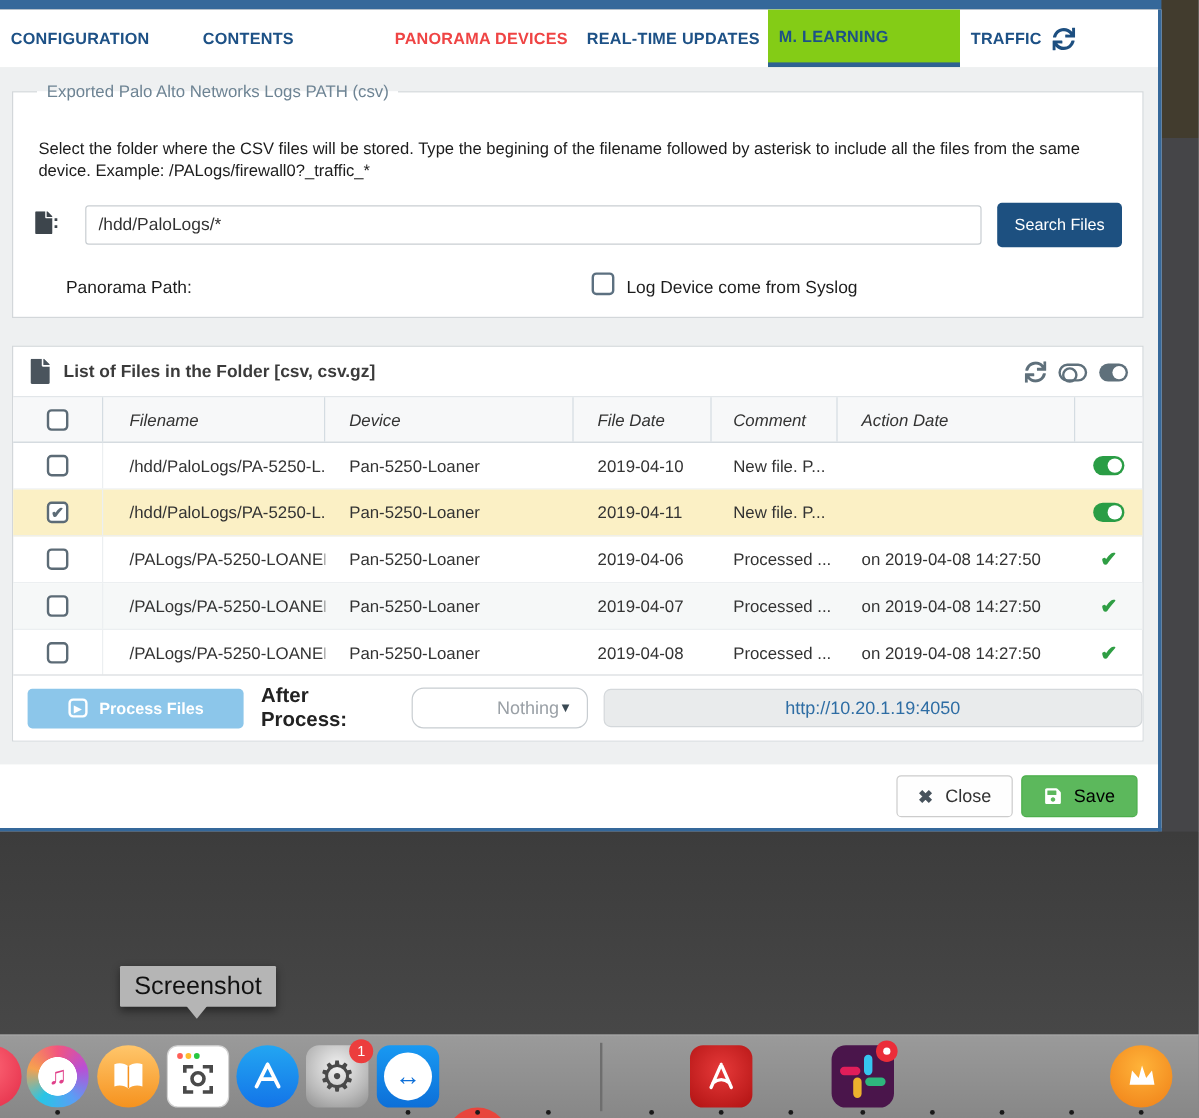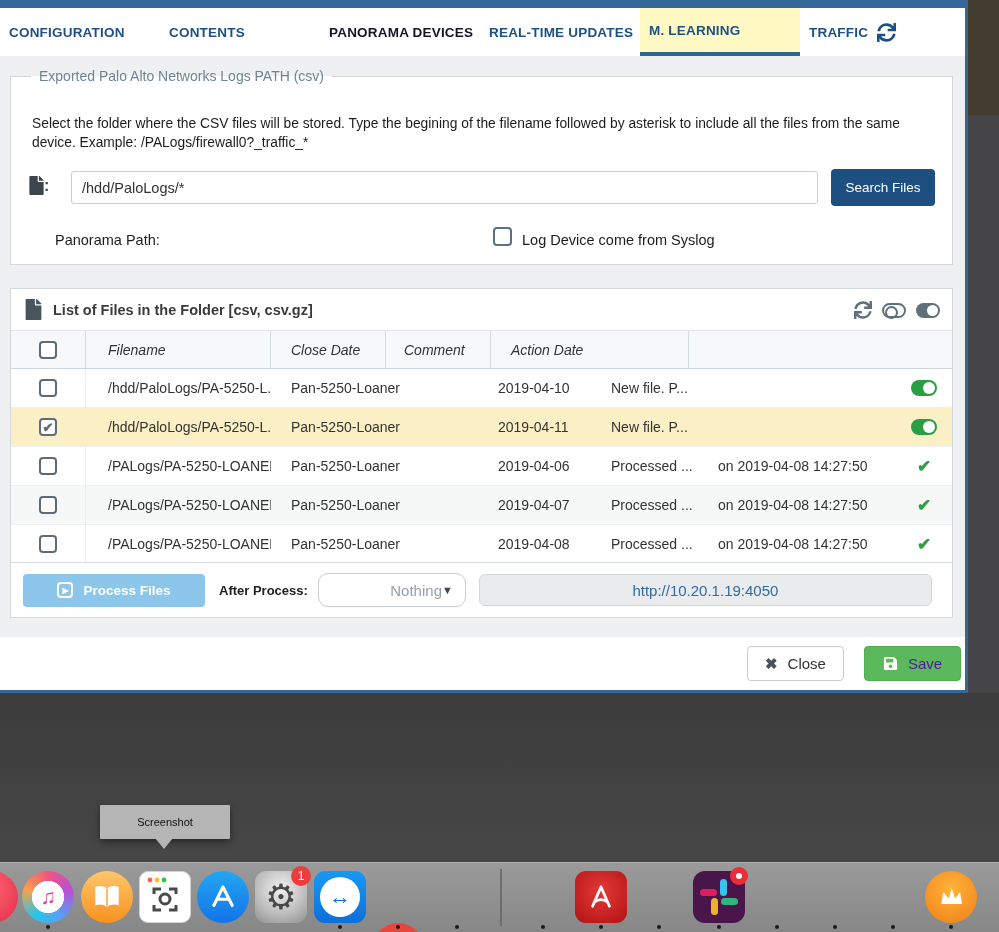--- a/index.html
+++ b/index.html
@@ -12,22 +12,22 @@
   .right-strip-gray { position:absolute; left:968px; top:115px; width:31px; height:578px; background:#454548; }
 
   
   .dialog { position:absolute; left:0; top:8px; width:968px; height:685px; background:#eef0f1;
             border-right:3px solid #35689a; border-bottom:3px solid #35689a; }
 
   
   .tabbar { position:absolute; left:0; top:0; width:965px; height:48px; background:#fff; display:flex; }
   .tab { width:160px; height:48px; display:flex; align-items:center; padding-left:9px;
          font-size:13.5px; font-weight:bold; color:#1d5186; letter-spacing:.2px; cursor:default; }
-  .tab.disabled { color:#0f172a; }
-  .tab.active { background:#fef9c3; border-bottom:4px solid #2e6292; }
+  .tab.disabled { color:#ef4444; }
+  .tab.active { background:#84cc16; border-bottom:4px solid #2e6292; }
   .tab .sync-svg { width:19px; height:19px; margin-left:9px; }
 
   
   .content { position:absolute; left:0; top:48px; width:965px; height:581px; background:#eef0f1; }
 
   fieldset.path-box { position:absolute; left:10px; top:12px; width:943px; height:197px;
                       background:#fff; border:1px solid #d3d7da; }
   fieldset.path-box legend { margin-left:20px; padding:0 8px; font-size:14px; color:#6e8494; }
   .desc { position:absolute; left:21px; top:30px; width:905px; font-size:13.8px; line-height:19px; color:#1c1c1c; }
   .file-ico-wrap { position:absolute; left:18px; top:92px; display:flex; align-items:flex-end; color:#3d454c; font-weight:bold; }
@@ -79,43 +79,43 @@
   .row-check { color:#2f9e44; font-size:17px; font-weight:bold; }
 
   
   .pfoot { position:absolute; left:0; bottom:0; width:100%; height:55px; border-top:1px solid #d7dbde;
            display:flex; align-items:center; background:#fff; }
   .process-btn { margin-left:12px; width:182px; height:33px; background:#8cc6ea; border:none; border-radius:4px;
                  color:#fff; font-weight:bold; font-size:13.5px; display:flex; align-items:center; justify-content:center;
                  gap:10px; cursor:pointer; font-family:"Liberation Sans",sans-serif; }
   .play-ico { width:16px; height:16px; border:2px solid #fff; border-radius:4px; display:flex; align-items:center;
               justify-content:center; font-size:8px; color:#fff; }
-  .ap-label { margin-left:14px; font-size:13px; font-weight:bold; color:#222; }
+  .ap-label { margin-left:14px; font-size:17px; font-weight:bold; color:#222; }
   .ap-select { margin-left:10px; width:148px; height:34px; border:1px solid #c8cdd1; border-radius:10px; background:#fff;
                display:flex; align-items:center; justify-content:flex-end; padding:0 12px; cursor:pointer; }
   .ap-select .val { font-size:15px; color:#9aa0a6; }
   .ap-select .caret { font-size:11px; color:#3b4a54; }
   .url-box { margin-left:13px; width:453px; height:32px; background:#e9ebec; border:1px solid #d4d8db; border-radius:6px;
              display:flex; align-items:center; justify-content:center; font-size:15px; color:#2e6da4; cursor:pointer; }
 
   
   .dfoot { position:absolute; left:0; top:629px; width:965px; height:53px; background:#fff; }
   .close-btn { position:absolute; right:121px; top:9px; width:97px; height:35px; background:#fefefe; border:1px solid #ccc;
                border-radius:4px; display:flex; align-items:center; justify-content:center; gap:10px; font-size:15px;
                color:#333; cursor:pointer; font-family:"Liberation Sans",sans-serif; }
   .close-btn .x { color:#47525c; font-weight:bold; font-size:15px; }
-  .save-btn { position:absolute; right:4px; top:9px; width:97px; height:35px; background:#5cb85c; border:1px solid #4cae4c;
+  .save-btn { position:absolute; right:17px; top:9px; width:97px; height:35px; background:#5cb85c; border:1px solid #4cae4c;
               border-radius:4px; display:flex; align-items:center; justify-content:center; gap:10px; font-size:15px;
-              color:#4c1d95; cursor:pointer; font-family:"Liberation Sans",sans-serif; }
+              color:#000000; cursor:pointer; font-family:"Liberation Sans",sans-serif; }
   .save-btn svg { width:15px; height:15px; }
 
   
   .desktop { position:absolute; left:0; top:693px; width:999px; height:169px; background:linear-gradient(180deg,#3c3c3c,#474747); }
   .tooltip { position:absolute; left:100px; top:112px; width:130px; height:34px; background:#b5b5b5; border-radius:1px;
-             display:flex; align-items:center; justify-content:center; font-size:11px; color:#111;
+             display:flex; align-items:center; justify-content:center; font-size:21px; color:#111;
              box-shadow:0 3px 7px rgba(0,0,0,.45); }
   .tooltip-arrow { position:absolute; left:155px; top:145px; width:0; height:0; border-left:9px solid transparent;
                    border-right:9px solid transparent; border-top:11px solid #b5b5b5; }
 
   
   .dock { position:absolute; left:0; top:862px; width:999px; height:70px; overflow:hidden;
           background:linear-gradient(180deg,#9a9a9a,#878787); border-top:1px solid rgba(255,255,255,.35); }
   .dicon { position:absolute; top:8px; width:52px; height:52px; cursor:pointer; }
   .dot { position:absolute; top:62px; width:4px; height:4px; border-radius:50%; background:#1a1a1a; }
   .divider { position:absolute; left:500px; top:6px; width:2px; height:57px; background:#6e6e6e; }
@@ -198,21 +198,22 @@
             <div class="tgl-off"></div>
             <div class="tgl-on"></div>
           </div>
         </div>
 
         <div class="thead">
           <div class="col-cb">
               <div class="cb"></div>
             </div>
           <div class="col-fn">Filename</div>
-          <div class="col-fd">Close Date</div>
+          <div class="col-dev">Device</div>
+          <div class="col-fd">File Date</div>
           <div class="col-cm">Comment</div>
           <div class="col-ad">Action Date</div>
           <div class="col-st"></div>
         </div>
 
         <div class="trow">
           <div class="col-cb">
               <div class="cb"></div>
             </div>
           <div class="col-fn">/hdd/PaloLogs/PA-5250-L...</div>

